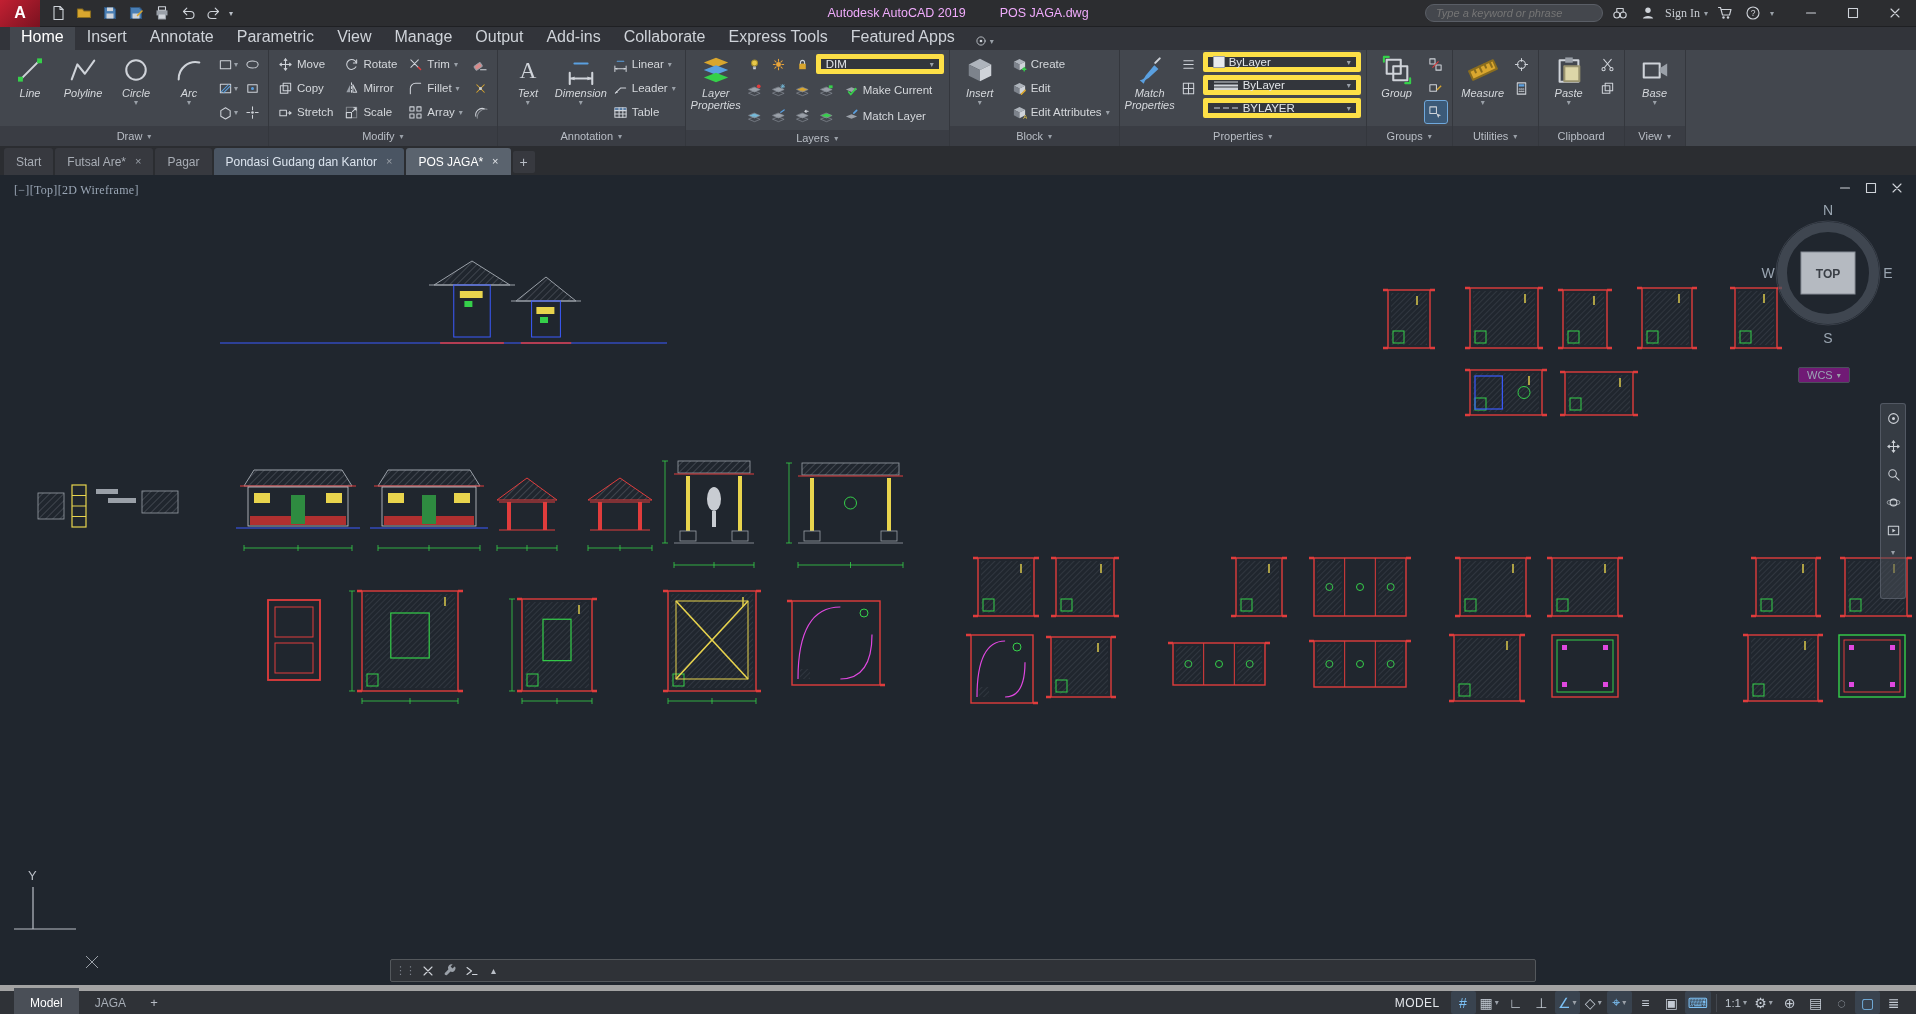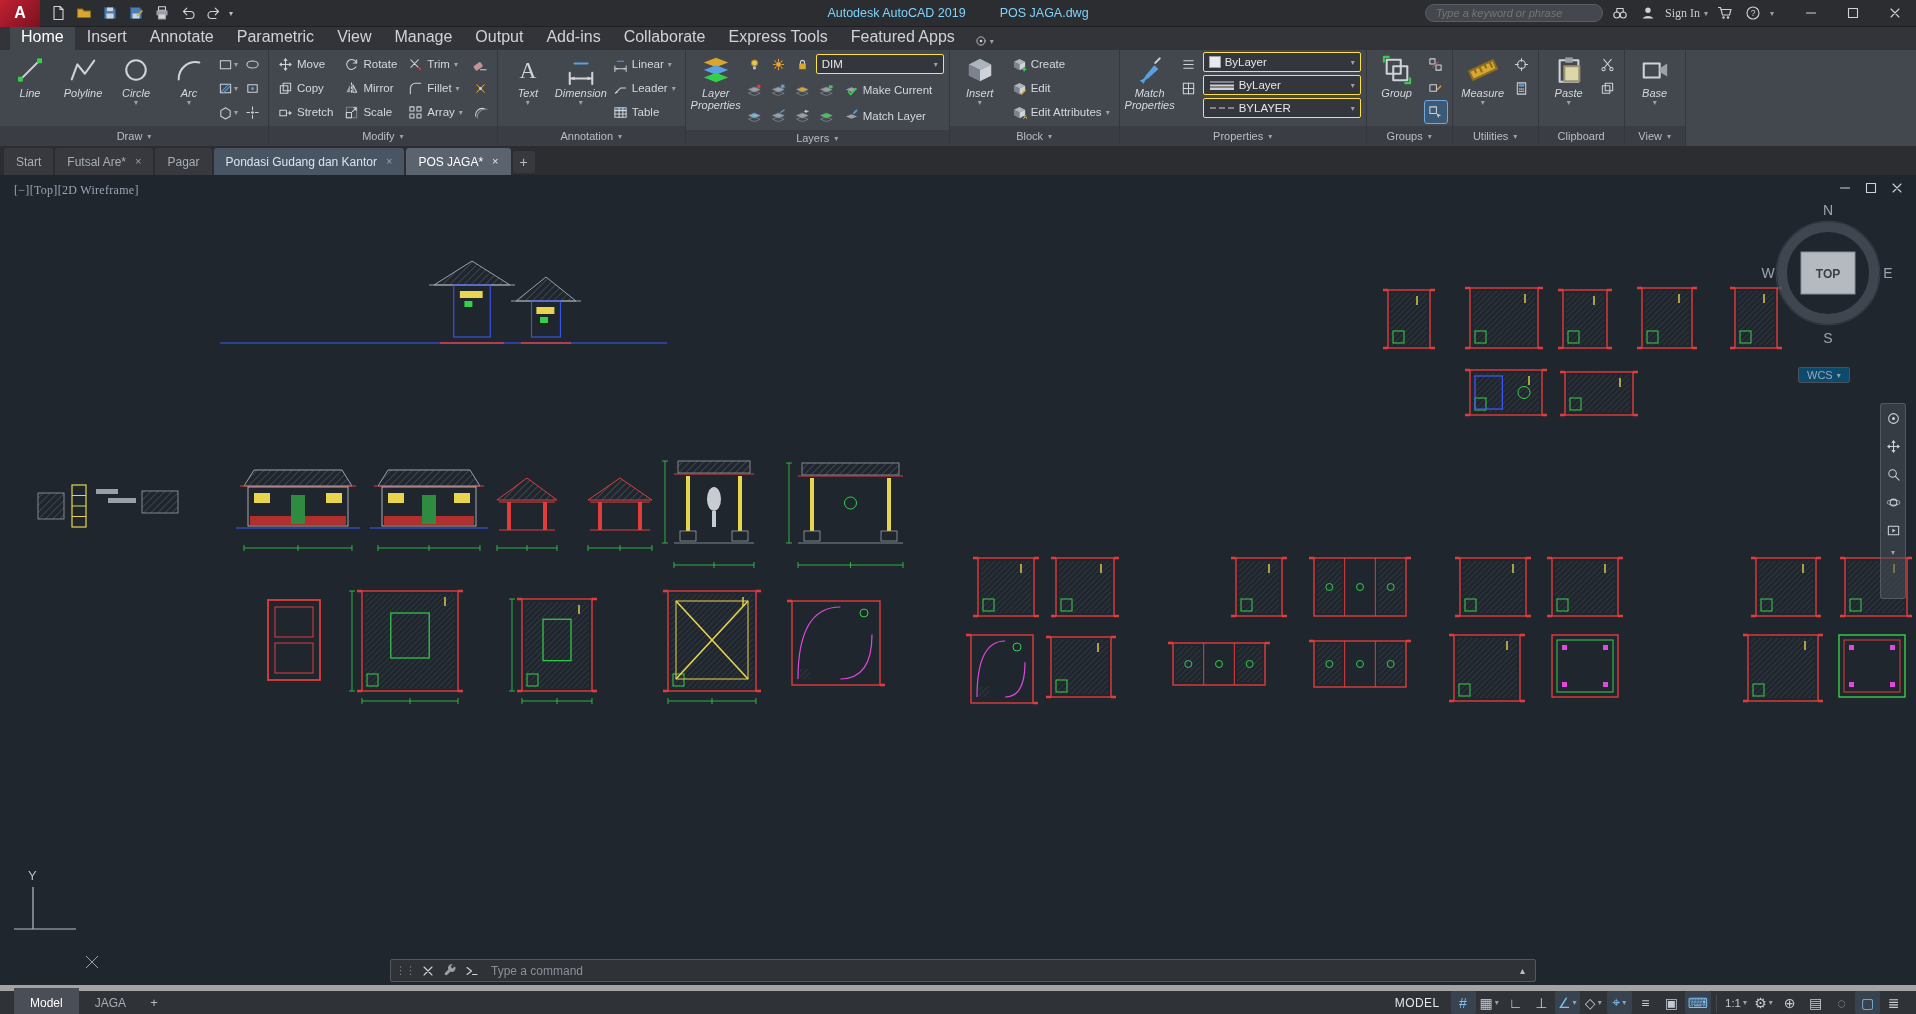--- a/index.html
+++ b/index.html
@@ -6,21 +6,21 @@
   html,body{width:1916px;height:1014px;overflow:hidden;}
   body{font-family:"Liberation Sans",sans-serif;background:#20262e;color:#d5d8dc;position:relative;user-select:none;}
   .icw{display:inline-flex;align-items:center;justify-content:center;line-height:0;}
 
   
   .titlebar{height:27px;background:#2c2d30;display:flex;align-items:center;position:relative;border-bottom:1px solid #1f2023;}
   .logo{width:40px;height:27px;background:linear-gradient(135deg,#c22032,#7a1220);color:#fff;font-weight:bold;font-size:16px;display:flex;align-items:center;justify-content:center;}
   .qat{display:flex;align-items:center;gap:2px;margin-left:6px;}
   .qatbtn{width:24px;height:22px;display:flex;align-items:center;justify-content:center;border-radius:2px;}
   .qcaret{font-size:8px;color:#b9bec6;padding:0 3px;}
-  .tb-title{position:absolute;left:50%;transform:translateX(-50%);display:flex;gap:34px;font-size:12.5px;color:#7dd3fc;white-space:nowrap;}
+  .tb-title{position:absolute;left:50%;transform:translateX(-50%);display:flex;gap:34px;font-size:12.5px;color:#f0abfc;white-space:nowrap;}
   .tb-right{margin-left:auto;display:flex;align-items:center;gap:6px;padding-right:0;}
   .searchbox{width:178px;height:18px;background:#44474d;border:1px solid #5a5e66;border-radius:9px;color:#c9ccd1;font-style:italic;font-size:11px;padding:0 10px;outline:none;}
   .tbico{width:22px;height:22px;display:flex;align-items:center;justify-content:center;}
   .signin{font-size:12px;color:#c8ccd2;display:flex;align-items:center;gap:4px;font-family:Liberation Serif, serif;}
   .ddc{font-size:8px;color:#9aa0a8;}
   .winbtns{display:flex;margin-left:10px;}
   .winbtn{width:42px;height:27px;display:flex;align-items:center;justify-content:center;}
 
   
   .rtabs{height:23px;background:#32343a;display:flex;align-items:flex-end;padding-left:10px;gap:1px;}
@@ -33,42 +33,42 @@
   .rpanel{display:flex;flex-direction:column;border-right:1px solid #34373d;}
   .pcontent{flex:1;display:flex;align-items:flex-start;gap:3px;padding:2px 5px;}
   .ptitle{height:20px;background:#3a3d44;font-size:11px;color:#b9bec6;display:flex;align-items:center;justify-content:center;gap:5px;padding:0 8px;white-space:nowrap;}
   .rbig{width:50px;min-height:70px;display:flex;flex-direction:column;align-items:center;padding:3px 1px 0;border-radius:2px;font-size:11px;color:#d5d8dc;text-align:center;line-height:1.12;}
   .rbig .cap{margin-top:2px;font-style:italic;}
   .scol{display:flex;flex-direction:column;}
   .srow{display:flex;align-items:center;gap:4px;height:24px;padding:0 4px;font-size:11.5px;color:#d5d8dc;border-radius:2px;white-space:nowrap;}
   .mrow{display:flex;align-items:center;gap:2px;height:24px;}
   .mbtn{width:22px;height:22px;display:flex;align-items:center;justify-content:center;border-radius:2px;gap:1px;}
   .mbtn.on{background:#3c5a78;outline:1px solid #6fa8dc;}
-  .combo{display:flex;align-items:center;gap:4px;background:#33363c;border:1px solid #fde047;border-radius:2px;padding:0 5px;height:20px;font-size:11.5px;color:#e3e6ea;}
+  .combo{display:flex;align-items:center;gap:4px;background:#33363c;border:5px solid #fde047;border-radius:2px;padding:0 5px;height:20px;font-size:11.5px;color:#e3e6ea;}
   .combo .val{flex:1;}
   .swatch{width:12px;height:12px;background:#e8eaed;border:1px solid #9aa0a8;}
   .lwglyph,.ltglyph{width:26px;height:10px;}
 
   
   .ftabs{height:29px;background:#2b2d31;display:flex;align-items:flex-end;padding-left:4px;gap:2px;}
   .ftab{height:27px;display:flex;align-items:center;gap:9px;padding:0 12px;font-size:12px;border-radius:3px 3px 0 0;background:#37393f;color:#a8adb5;}
   .ftab.hover{background:#4a5563;color:#dbe4ee;}
   .ftab.active{background:#5a636e;color:#ffffff;}
   .ftclose{font-size:11px;color:#9aa0a8;line-height:1;}
   .ftab.active .ftclose{color:#e3e6ea;}
   .fplus{width:22px;height:22px;margin-bottom:2px;display:flex;align-items:center;justify-content:center;background:#37393f;border-radius:2px;color:#b9bec6;font-size:14px;}
 
   
   .viewport{position:absolute;top:175px;left:0;width:1916px;height:810px;overflow:hidden;}
   .vpcontrols{position:absolute;top:8px;left:14px;font-size:12px;color:#9aa6b5;z-index:3;letter-spacing:.3px;font-family:Liberation Serif, serif;}
   .vpwin{position:absolute;top:4px;right:10px;display:flex;gap:8px;z-index:3;}
   .vpwin .tbico{width:18px;height:18px;}
   #cadcanvas{position:absolute;inset:0;}
   #viewcube{position:absolute;top:18px;left:1760px;width:136px;height:160px;z-index:2;}
-  .wcsbadge{position:absolute;top:192px;left:1798px;z-index:2;background:#0c4a6e;border:1px solid #4a505a;border-radius:2px;color:#9aa6b5;font-size:11px;padding:1px 8px;display:flex;align-items:center;gap:4px;}
+  .wcsbadge{position:absolute;top:192px;left:1798px;z-index:2;background:#701a75;border:1px solid #4a505a;border-radius:2px;color:#9aa6b5;font-size:11px;padding:1px 8px;display:flex;align-items:center;gap:4px;}
   .navbar{position:absolute;top:228px;left:1880px;width:26px;height:196px;background:rgba(72,78,88,.55);border:1px solid rgba(110,118,130,.5);border-radius:3px;display:flex;flex-direction:column;align-items:center;padding:4px 0;gap:8px;z-index:2;}
   .navico{width:20px;height:20px;display:flex;align-items:center;justify-content:center;border-radius:2px;}
   #ucs{position:absolute;left:12px;bottom:34px;z-index:2;}
   .ucsy{fill:#b9bec6;font-size:13px;font-family:"Liberation Sans",sans-serif;}
 
   
   .cmdline{position:absolute;left:390px;bottom:3px;width:1146px;height:23px;background:#2f3237;border:1px solid #54585c;border-radius:2px;display:flex;align-items:center;z-index:4;padding:0 4px;gap:4px;}
   .cmdgrip{color:#7d838c;font-size:11px;letter-spacing:-1px;}
   .cmdico{width:18px;height:18px;display:flex;align-items:center;justify-content:center;}
   .cmdghost{flex:1;font-size:12px;color:#8a9099;padding-left:6px;}
@@ -1492,21 +1492,20 @@
         <svg viewBox="0 0 16 16" width="16" height="16" fill="none" stroke="#cfd3d9" stroke-width="1.1" stroke-linecap="round" stroke-linejoin="round">
           <path d="M13.4 4.2a3.6 3.6 0 0 1-4.9 4.4L5 12a1.5 1.5 0 0 1-2.1-2.1l3.4-3.5A3.6 3.6 0 0 1 10.7 1.5L8.6 3.6l1.9 1.9 2.1-2.1z" fill="#9aa0a8" stroke="none"></path>
         </svg>
       </span>
     <span class="cmdico">
         <svg viewBox="0 0 16 16" width="16" height="16" fill="none" stroke="#cfd3d9" stroke-width="1.1" stroke-linecap="round" stroke-linejoin="round">
           <path d="M3 4.5L7.5 8 3 11.5"></path>
           <path d="M8.5 11.5H13"></path>
         </svg>
       </span>
-    <span class="cmdghost">Type a command</span>
     <span class="cmdcaret">▴</span>
   </div>
 </div>
 
 <div class="statusbar">
   <div class="ltabs" id="ltabs">
       <div class="ltab active">Model</div>
       <div class="ltab">JAGA</div>
       <div class="lplus">+</div>
     </div>

